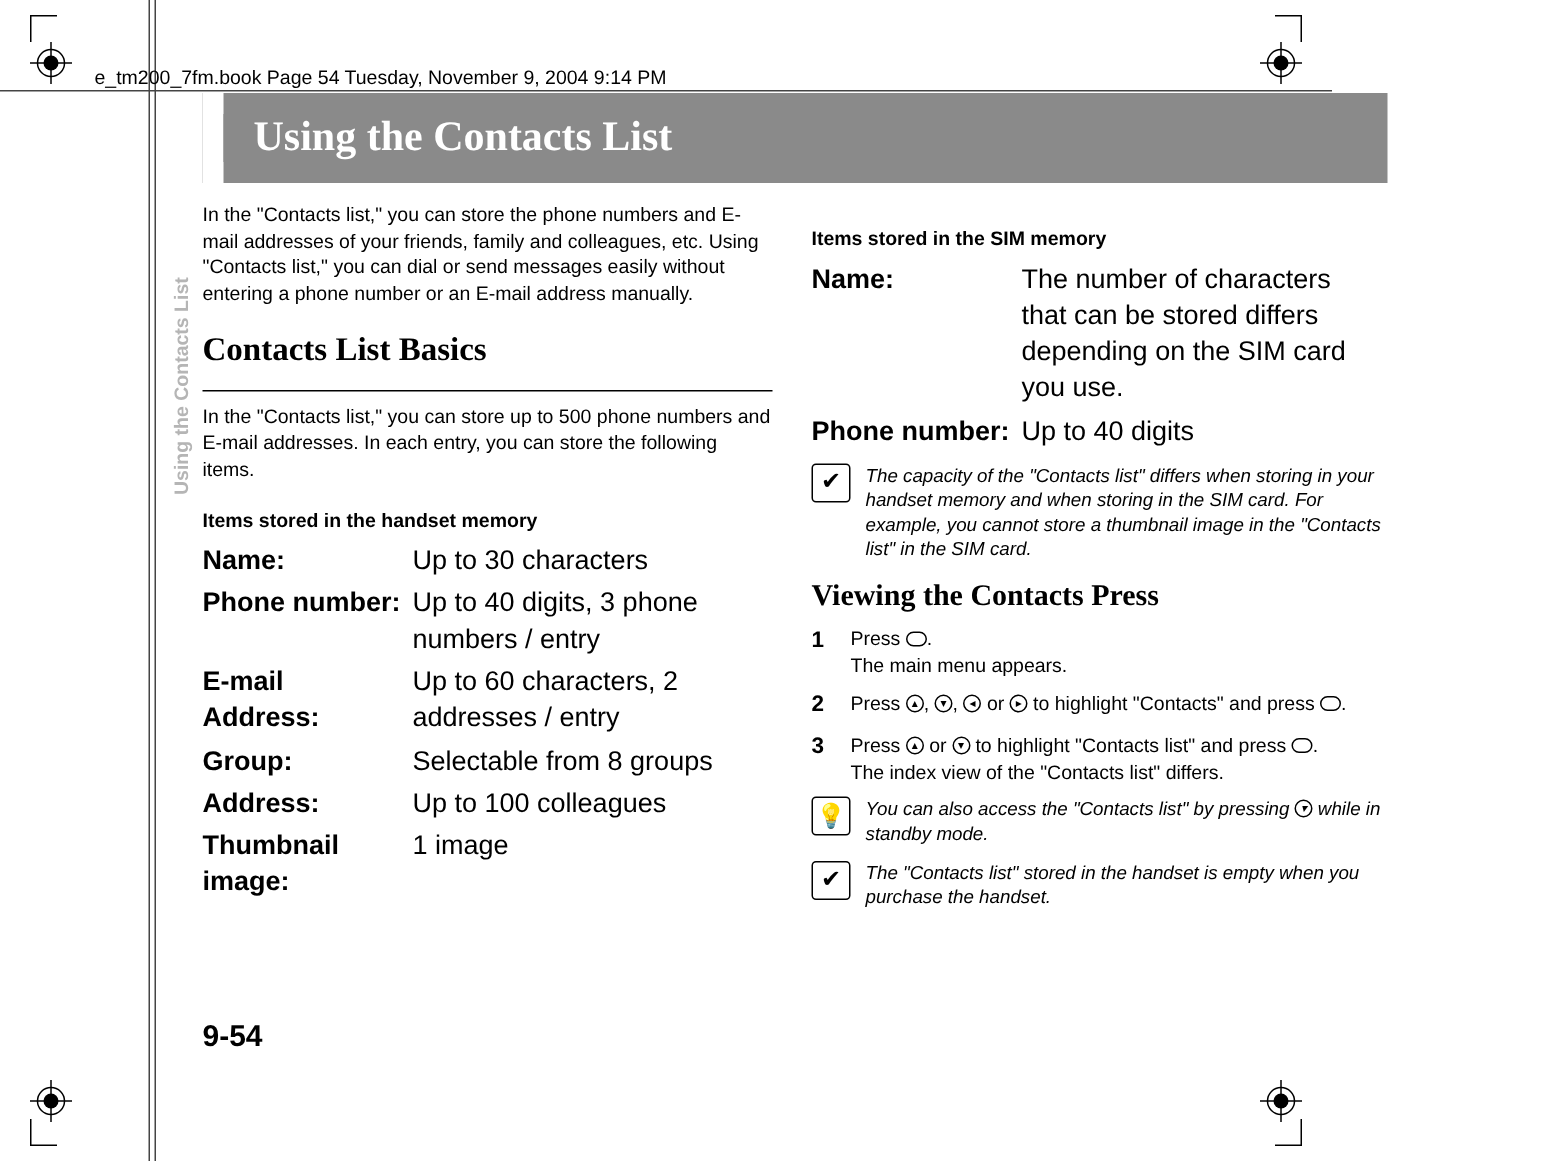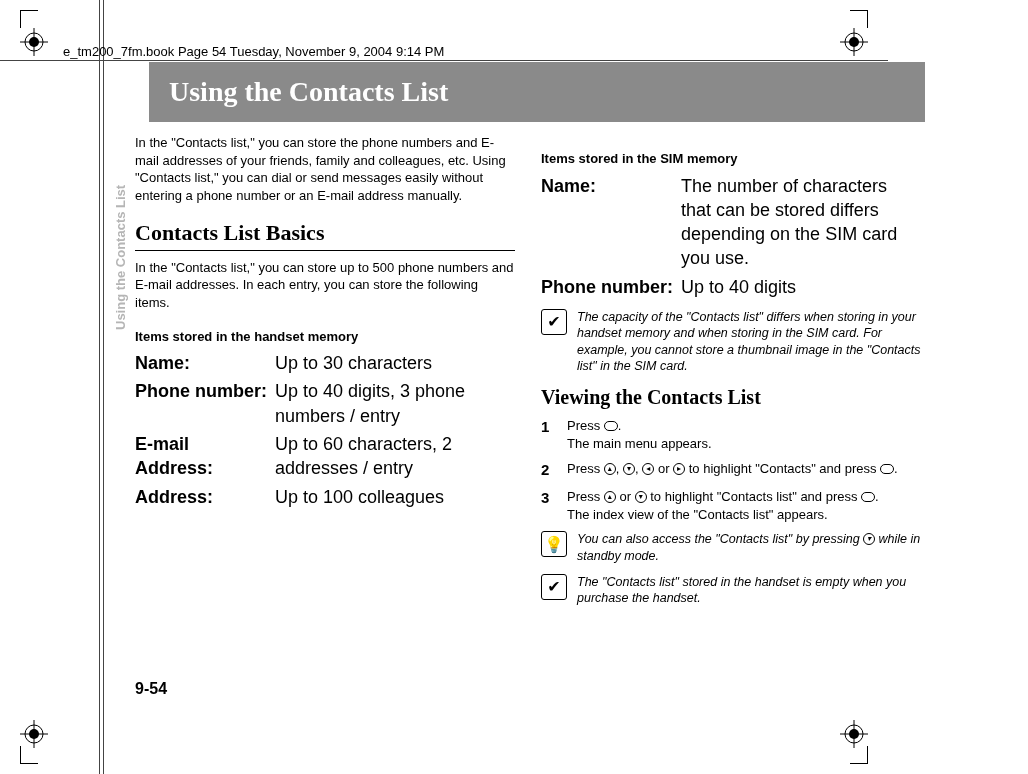--- a/index.html
+++ b/index.html
@@ -20,29 +20,29 @@
   .guide-v2 { position: absolute; top: 0; bottom: 0; left: 103px; border-left: 1px solid #444; }
   .guide-h { position: absolute; left: 0; right: 0; top: 60px; border-top: 1px solid #444; }
   .header-line { position: absolute; left: 63px; top: 44px; font-size: 13px; }
   .content { position: absolute; left: 135px; top: 62px; width: 790px; }
   .title-bar { background: #8a8a8a; width: 790px; height: 60px; margin-bottom: 12px; display: flex; align-items: center; }
   .title-bar-inner { background: #8a8a8a; color: #fff; font-family: "Times New Roman", serif; font-weight: bold; font-size: 28px; padding-left: 20px; }
   .title-gap { width: 14px; height: 60px; background: #fff; display: inline-block; }
   .columns { display: flex; gap: 26px; }
   .col { width: 380px; font-size: 13px; line-height: 1.35; }
   .intro { margin-bottom: 14px; }
-  h2.section { font-family: "Times New Roman", serif; font-weight: bold; font-size: 22px; border-bottom: 1px solid #000; padding-bottom: 2px; margin-bottom: 8px; }
+  h2.section { font-family: "Times New Roman", serif; font-weight: bold; font-size: 22px; border-bottom: 1px solid #000; padding-bottom: 12px; margin-bottom: 8px; }
   h3.subsection { font-family: "Times New Roman", serif; font-weight: bold; font-size: 20px; margin-bottom: 6px; margin-top: 4px; }
   .para { margin-bottom: 8px; }
   .bold-head { font-weight: bold; margin-bottom: 4px; margin-top: 16px; }
   table.items { width: 100%; border-collapse: collapse; }
   table.items td { vertical-align: top; padding: 2px 0; font-size: 18px; }
   table.items td.label { font-weight: bold; width: 140px; padding-right: 6px; }
   .sidebar-label { position: absolute; left: 113px; top: 330px; transform: rotate(-90deg); transform-origin: left top; color: #b5b5b5; font-weight: bold; font-size: 13px; white-space: nowrap; }
-  .page-num { position: absolute; left: 135px; top: 680px; font-weight: bold; font-size: 16px; }
+  .page-num { position: absolute; left: 135px; top: 680px; font-weight: bold; font-size: 20px; }
   .note-box { display: flex; gap: 10px; margin: 8px 0 10px 0; }
   .note-icon { flex: 0 0 26px; height: 26px; border: 1px solid #000; border-radius: 3px; display: flex; align-items: center; justify-content: center; font-size: 16px; }
   .note-text { font-style: italic; font-size: 12.5px; line-height: 1.3; }
   .step-row { display: flex; gap: 10px; margin-bottom: 8px; }
   .step-num { font-family: Arial, sans-serif; font-weight: bold; font-size: 15px; width: 16px; flex-shrink: 0; }
   .step-text { flex: 1; font-size: 13px; line-height: 1.35; }
   .btn-glyph { display: inline-block; border: 1px solid #000; border-radius: 50%; width: 12px; height: 12px; font-size: 8px; line-height: 10px; text-align: center; vertical-align: middle; position: relative; top: -1px; }
   .btn-oval { display: inline-block; border: 1px solid #000; border-radius: 5px; width: 14px; height: 10px; vertical-align: middle; position: relative; top: -1px; }
 </style>
 </head>
@@ -122,22 +122,30 @@
               </tr>
           <tr>
                 <td class="label">Phone number:</td>
                 <td>Up to 40 digits, 3 phone numbers / entry</td>
               </tr>
           <tr>
                 <td class="label">E-mail Address:</td>
                 <td>Up to 60 characters, 2 addresses / entry</td>
               </tr>
           <tr>
+                <td class="label">Group:</td>
+                <td>Selectable from 8 groups</td>
+              </tr>
+          <tr>
                 <td class="label">Address:</td>
                 <td>Up to 100 colleagues</td>
+              </tr>
+          <tr>
+                <td class="label">Thumbnail image:</td>
+                <td>1 image</td>
               </tr>
         </tbody>
           </table>
       </div>
 
       <div class="col">
         <div class="bold-head">Items stored in the SIM memory</div>
 
         <table class="items">
           <tbody>
@@ -150,42 +158,42 @@
                 <td>Up to 40 digits</td>
               </tr>
         </tbody>
           </table>
 
         <div class="note-box">
           <div class="note-icon">✔</div>
           <div class="note-text">The capacity of the "Contacts list" differs when storing in your handset memory and when storing in the SIM card. For example, you cannot store a thumbnail image in the "Contacts list" in the SIM card.</div>
         </div>
 
-        <h3 class="subsection">Viewing the Contacts List</h3>
+        <h3 class="subsection">Viewing the Contacts Press</h3>
 
         <div class="step-row">
           <div class="step-num">1</div>
           <div class="step-text">
             <span>Press </span><span class="btn-oval"></span><span>.</span><br>
             <span>The main menu appears.</span>
           </div>
         </div>
 
         <div class="step-row">
           <div class="step-num">2</div>
           <div class="step-text">
             Press <span class="btn-glyph">▴</span>, <span class="btn-glyph">▾</span>, <span class="btn-glyph">◂</span> or <span class="btn-glyph">▸</span> to highlight "Contacts" and press <span class="btn-oval"></span>.
           </div>
         </div>
 
         <div class="step-row">
           <div class="step-num">3</div>
           <div class="step-text">
             Press <span class="btn-glyph">▴</span> or <span class="btn-glyph">▾</span> to highlight "Contacts list" and press <span class="btn-oval"></span>.<br>
-            <span>The index view of the "Contacts list" appears.</span>
+            <span>The index view of the "Contacts list" differs.</span>
           </div>
         </div>
 
         <div class="note-box">
           <div class="note-icon">💡</div>
           <div class="note-text">
             You can also access the "Contacts list" by pressing <span class="btn-glyph">▾</span> while in standby mode.
           </div>
         </div>
 

